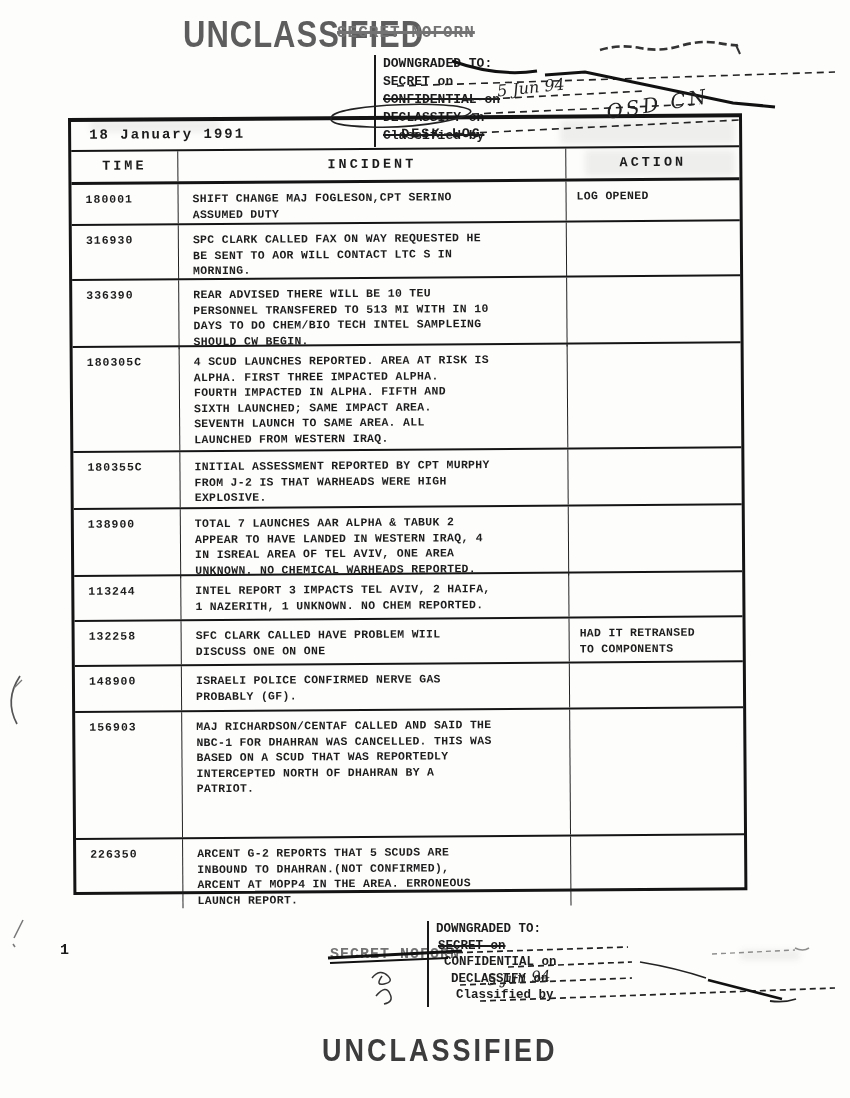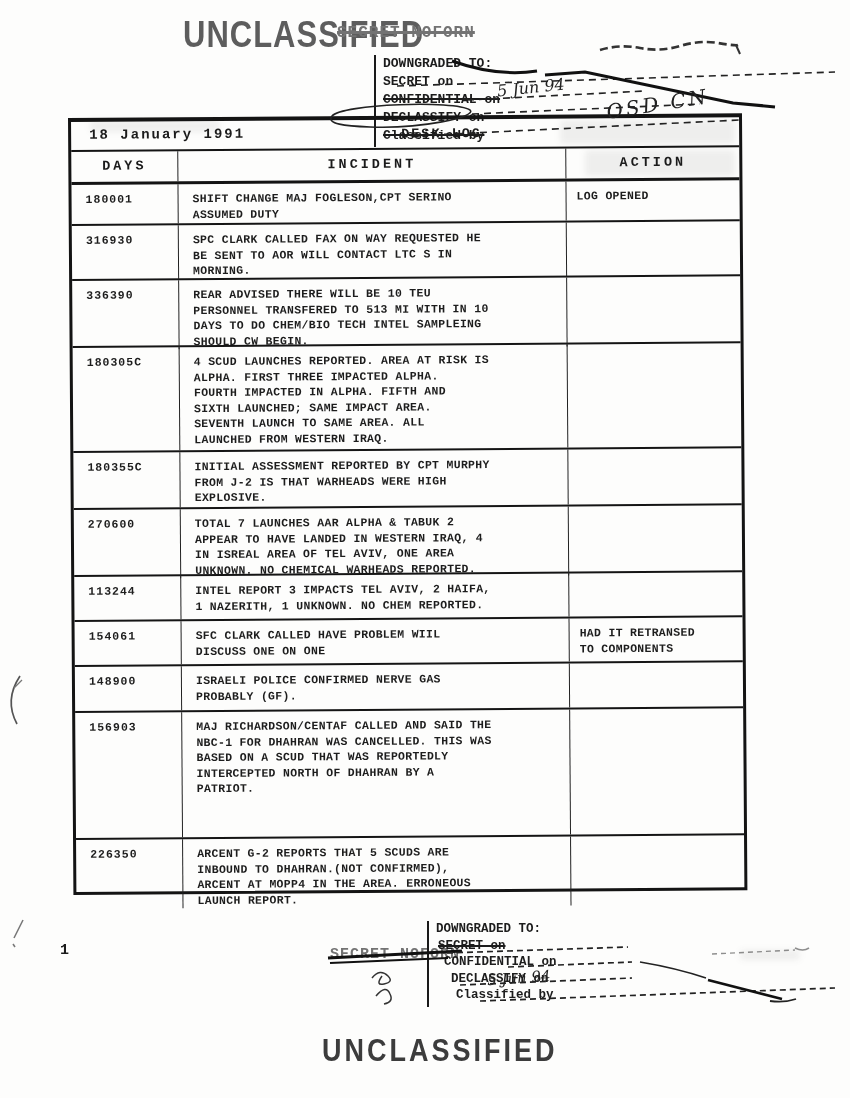--- a/index.html
+++ b/index.html
@@ -77,21 +77,21 @@
 </div>
 <div class="abs hand" style="left:497px;top:78px;font-size:16px;transform:rotate(-6deg);">5 Jun 94</div>
 <div class="abs hand" style="left:606px;top:92px;font-size:20px;transform:rotate(-9deg);letter-spacing:3px;">OSD CN</div>
 
 <div class="abs logtable">
   <div class="daterow">
     <span class="datetext">18 January 1991</span>
     <span class="titletext">DESK LOG</span>
   </div>
   <div class="headrow">
-    <div class="headcell bc-r">DAYS</div>
+    <div class="headcell bc-r">TIME</div>
     <div class="headcell bc-r">INCIDENT</div>
     <div class="headcell">ACTION</div>
   </div>
   <div id="log-rows">
       <div class="log-row" style="height: 41px;">
         <div class="cell c-time">180001</div>
         <div class="cell c-incident">SHIFT CHANGE MAJ FOGLESON,CPT SERINO
 ASSUMED DUTY</div>
         <div class="cell c-action">LOG OPENED</div>
       </div>
@@ -121,35 +121,35 @@
         <div class="cell c-action"></div>
       </div>
       <div class="log-row" style="height: 57px;">
         <div class="cell c-time">180355C</div>
         <div class="cell c-incident">INITIAL ASSESSMENT REPORTED BY CPT MURPHY
 FROM J-2 IS THAT WARHEADS WERE HIGH
 EXPLOSIVE.</div>
         <div class="cell c-action"></div>
       </div>
       <div class="log-row" style="height: 67px;">
-        <div class="cell c-time">270600</div>
+        <div class="cell c-time">138900</div>
         <div class="cell c-incident">TOTAL 7 LAUNCHES AAR ALPHA &amp; TABUK 2
 APPEAR TO HAVE LANDED IN WESTERN IRAQ, 4
 IN ISREAL AREA OF TEL AVIV, ONE AREA
 UNKNOWN.  NO CHEMICAL WARHEADS REPORTED.</div>
         <div class="cell c-action"></div>
       </div>
       <div class="log-row" style="height: 45px;">
         <div class="cell c-time">113244</div>
         <div class="cell c-incident">INTEL REPORT 3 IMPACTS TEL AVIV, 2 HAIFA,
 1 NAZERITH, 1 UNKNOWN.  NO CHEM REPORTED.</div>
         <div class="cell c-action"></div>
       </div>
       <div class="log-row" style="height: 45px;">
-        <div class="cell c-time">154061</div>
+        <div class="cell c-time">132258</div>
         <div class="cell c-incident">SFC CLARK CALLED HAVE PROBLEM WIIL
 DISCUSS ONE ON ONE</div>
         <div class="cell c-action">HAD IT RETRANSED
 TO COMPONENTS</div>
       </div>
       <div class="log-row" style="height: 46px;">
         <div class="cell c-time">148900</div>
         <div class="cell c-incident">ISRAELI POLICE CONFIRMED NERVE GAS
 PROBABLY (GF).</div>
         <div class="cell c-action"></div>

